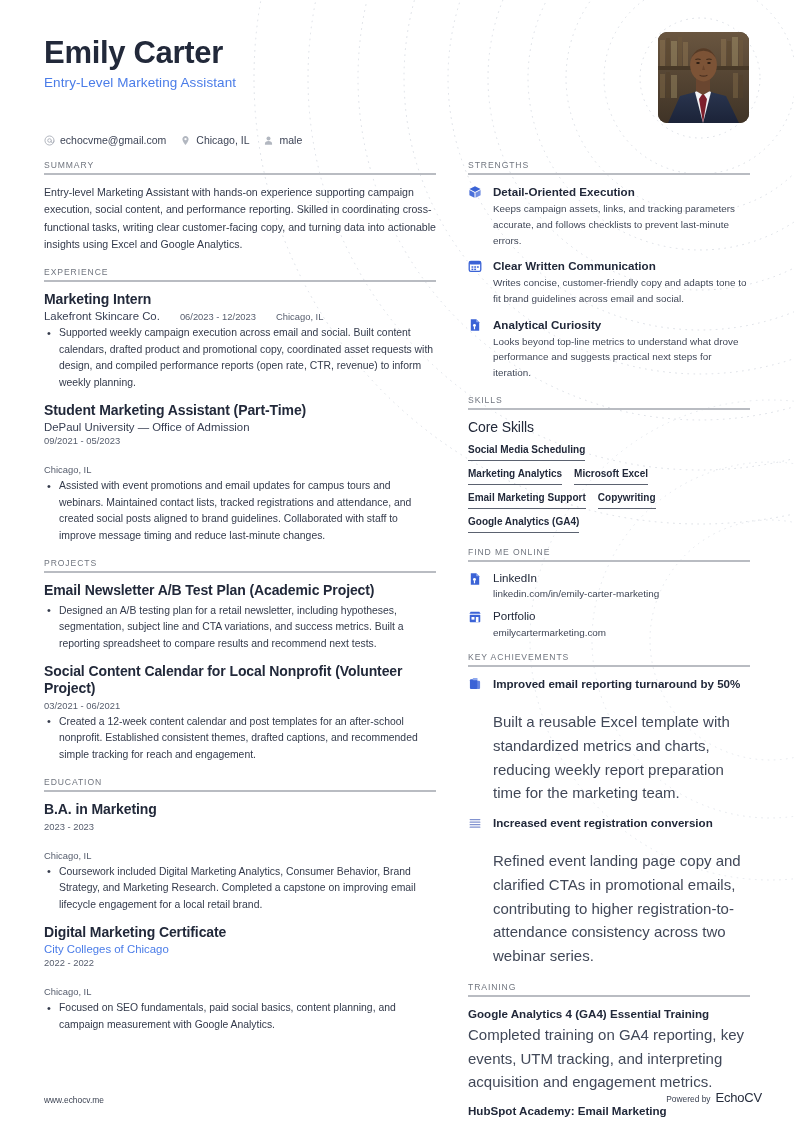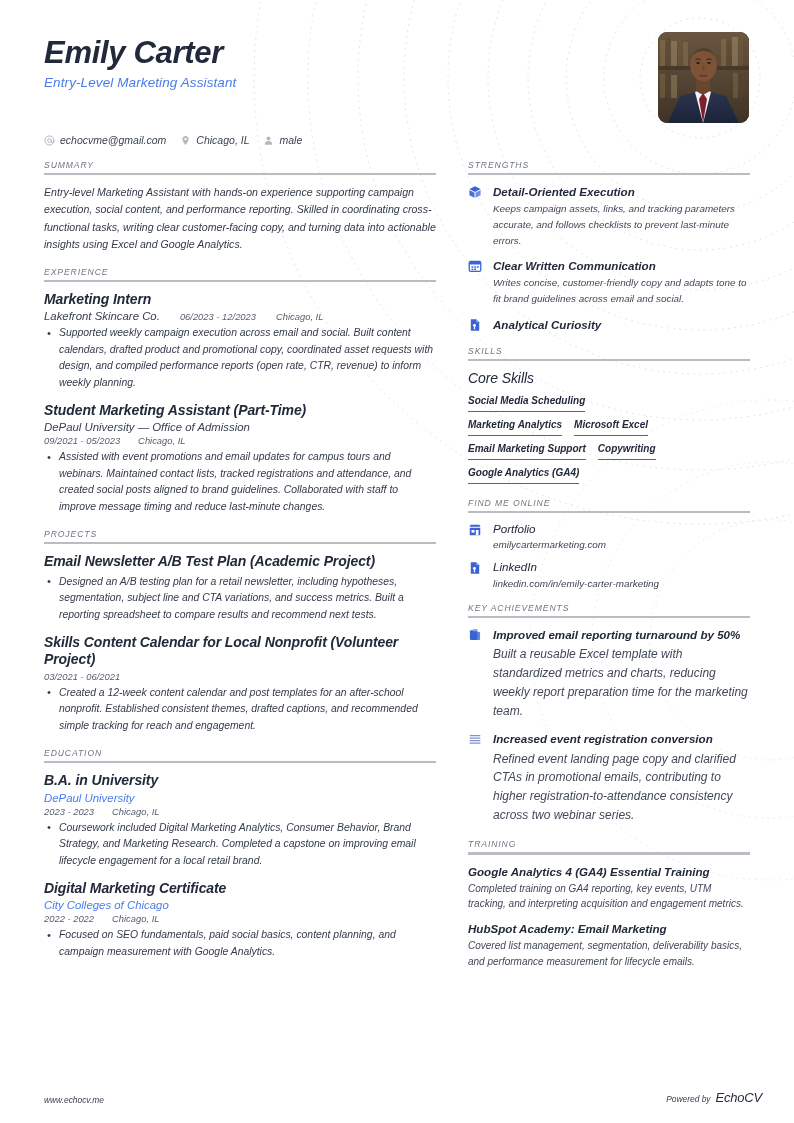--- a/index.html
+++ b/index.html
@@ -26,21 +26,20 @@
     z-index: 0;
   }
 
   
   .page {
     position: relative;
     z-index: 1;
     width: 794px;
     height: 1123px;
     padding: 30px 44px 0 44px;
-    font-style: italic;
   }
 
   
   .header {
     display: flex;
     align-items: flex-start;
     justify-content: space-between;
     height: 118px;
   }
   .header-left { padding-top: 6px; }
@@ -136,20 +135,21 @@
     color: #394054;
     margin-top: 2px;
   }
   .entry-org.link { color: #4a7ce8; }
   .entry-meta {
     font-size: 9.4px;
     color: #565d6d;
     margin-top: 2px;
     display: flex;
     gap: 18px;
+    flex-direction: column;
   }
   .entry-subline {
     display: flex;
     align-items: baseline;
     gap: 20px;
     margin-top: 2px;
   }
   .entry-subline .entry-org { margin-top: 0; }
   .entry-subline .sub-meta {
     font-size: 9.4px;
@@ -242,35 +242,35 @@
     margin-top: 3px;
   }
 
   .ach-title {
     font-size: 11.6px;
     font-weight: 700;
     color: #22293a;
     line-height: 1.32;
   }
   .ach-desc {
-    font-size: 12px;
+    font-size: 15px;
     line-height: 1.58;
     color: #414858;
-    margin-top: 3px;
+    margin-top: 19px;
   }
 
   .training-item { margin-bottom: 9px; }
   .training-title {
     font-size: 11.6px;
     font-weight: 700;
     color: #22293a;
     line-height: 1.3;
   }
   .training-desc {
-    font-size: 10px;
+    font-size: 15px;
     line-height: 1.58;
     color: #414858;
     margin-top: 2px;
   }
 
   
   .footer {
     position: absolute;
     left: 44px;
     right: 32px;
@@ -464,37 +464,36 @@
         <div class="sec-rule"></div>
 
         <div class="entry">
           <div class="entry-title">Email Newsletter A/B Test Plan (Academic Project)</div>
           <ul class="bullets">
             <li>Designed an A/B testing plan for a retail newsletter, including hypotheses, segmentation, subject line and CTA variations, and success metrics. Built a reporting spreadsheet to compare results and recommend next tests.</li>
           </ul>
         </div>
 
         <div class="entry">
-          <div class="entry-title">Skills Content Calendar for Local Nonprofit (Volunteer Project)</div>
+          <div class="entry-title">Social Content Calendar for Local Nonprofit (Volunteer Project)</div>
           <div class="entry-meta">
             <span>03/2021 - 06/2021</span>
           </div>
           <ul class="bullets">
             <li>Created a 12-week content calendar and post templates for an after-school nonprofit. Established consistent themes, drafted captions, and recommended simple tracking for reach and engagement.</li>
           </ul>
         </div>
       </div>
 
       <div class="section">
         <div class="sec-head">EDUCATION</div>
         <div class="sec-rule"></div>
 
         <div class="entry">
-          <div class="entry-title">B.A. in University</div>
-          <div class="entry-org link">DePaul University</div>
+          <div class="entry-title">B.A. in Marketing</div>
           <div class="entry-meta">
             <span>2023 - 2023</span>
             <span>Chicago, IL</span>
           </div>
           <ul class="bullets">
             <li>Coursework included Digital Marketing Analytics, Consumer Behavior, Brand Strategy, and Marketing Research. Completed a capstone on improving email lifecycle engagement for a local retail brand.</li>
           </ul>
         </div>
 
         <div class="entry">
@@ -554,20 +553,21 @@
           <span class="icon-box">
             <svg width="14" height="14" viewBox="0 0 16 16" fill="#3b63d6">
               <path d="M3.2 1.4h6.2l3.4 3.4v9.8H3.2z"></path>
               <path d="M9.4 1.4l3.4 3.4H9.4z" fill="#8fa9ef"></path>
               <circle cx="7.4" cy="8.6" r="1.7" fill="#ffffff"></circle>
               <rect x="6.7" y="9.9" width="1.4" height="3" fill="#ffffff"></rect>
             </svg>
           </span>
           <div class="icon-body">
             <div class="strength-title">Analytical Curiosity</div>
+            <div class="strength-desc">Looks beyond top-line metrics to understand what drove performance and suggests practical next steps for iteration.</div>
           </div>
         </div>
       </div>
 
       <div class="section">
         <div class="sec-head">SKILLS</div>
         <div class="sec-rule"></div>
         <div class="core-skills-title">Core Skills</div>
 
         <div class="skill-rows">
@@ -584,50 +584,50 @@
           </div>
           <div class="skill-line">
             <span class="skill">Google Analytics (GA4)</span>
           </div>
         </div>
       </div>
 
       <div class="section">
         <div class="sec-head">FIND ME ONLINE</div>
         <div class="sec-rule"></div>
+
+        <div class="icon-row">
+          <span class="icon-box">
+            <svg width="14" height="14" viewBox="0 0 16 16" fill="#3b63d6">
+              <path d="M3.2 1.4h6.2l3.4 3.4v9.8H3.2z"></path>
+              <path d="M9.4 1.4l3.4 3.4H9.4z" fill="#8fa9ef"></path>
+              <circle cx="7.4" cy="8.6" r="1.7" fill="#ffffff"></circle>
+              <rect x="6.7" y="9.9" width="1.4" height="3" fill="#ffffff"></rect>
+            </svg>
+          </span>
+          <div class="icon-body">
+            <div class="link-title">LinkedIn</div>
+            <div class="link-url">linkedin.com/in/emily-carter-marketing</div>
+          </div>
+        </div>
 
         <div class="icon-row">
           <span class="icon-box">
             <svg width="14" height="14" viewBox="0 0 16 16" fill="#3b63d6">
               <path d="M1.6 4.4 L3 2.1h10l1.4 2.3z"></path>
               <rect x="2" y="5.4" width="12" height="8.5" rx="0.8"></rect>
               <rect x="4" y="8" width="3.4" height="3" fill="#ffffff"></rect>
               <rect x="9" y="8" width="3" height="5.9" fill="#ffffff"></rect>
             </svg>
           </span>
           <div class="icon-body">
             <div class="link-title">Portfolio</div>
             <div class="link-url">emilycartermarketing.com</div>
           </div>
         </div>
-
-        <div class="icon-row">
-          <span class="icon-box">
-            <svg width="14" height="14" viewBox="0 0 16 16" fill="#3b63d6">
-              <path d="M3.2 1.4h6.2l3.4 3.4v9.8H3.2z"></path>
-              <path d="M9.4 1.4l3.4 3.4H9.4z" fill="#8fa9ef"></path>
-              <circle cx="7.4" cy="8.6" r="1.7" fill="#ffffff"></circle>
-              <rect x="6.7" y="9.9" width="1.4" height="3" fill="#ffffff"></rect>
-            </svg>
-          </span>
-          <div class="icon-body">
-            <div class="link-title">LinkedIn</div>
-            <div class="link-url">linkedin.com/in/emily-carter-marketing</div>
-          </div>
-        </div>
       </div>
 
       <div class="section">
         <div class="sec-head">KEY ACHIEVEMENTS</div>
         <div class="sec-rule"></div>
 
         <div class="icon-row">
           <span class="icon-box">
             <svg width="14" height="14" viewBox="0 0 16 16" fill="#3b63d6">
               <rect x="2.2" y="2.6" width="8.4" height="11.2" rx="1.2"></rect>

